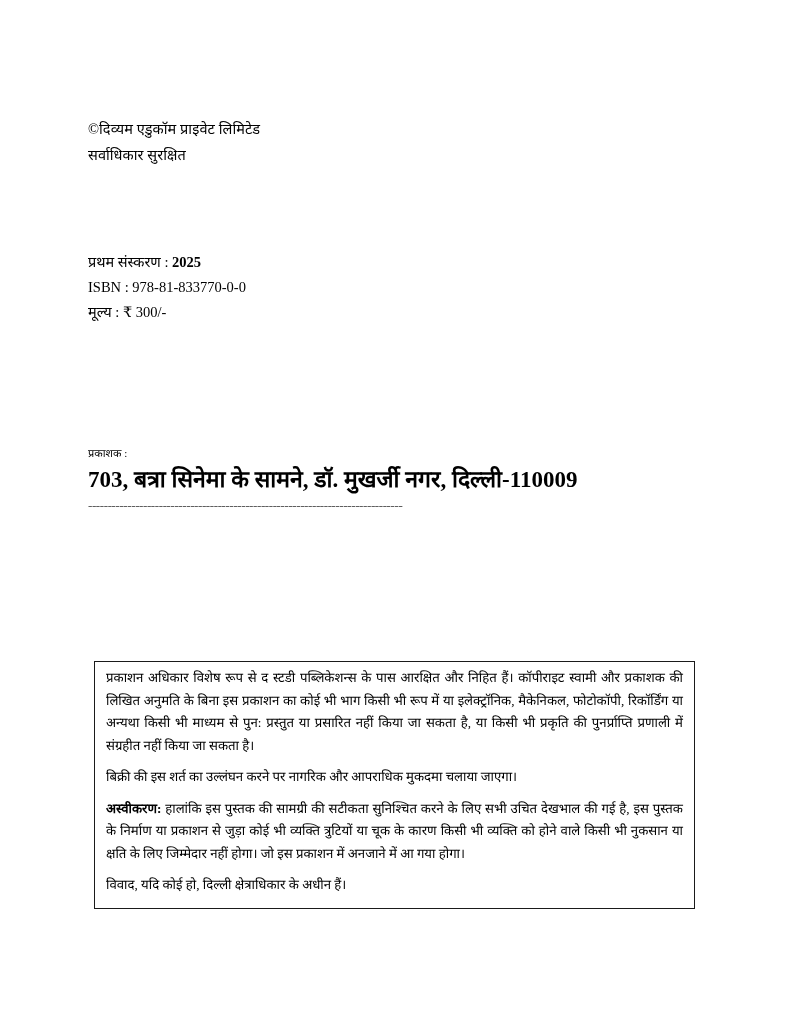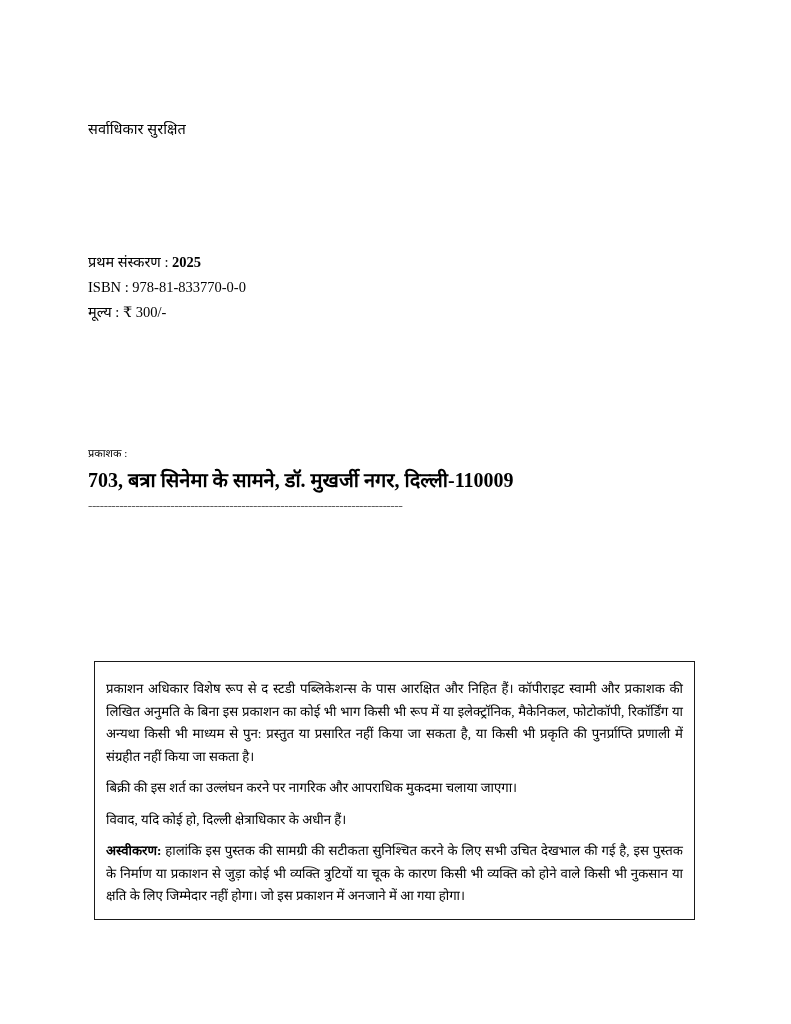--- a/index.html
+++ b/index.html
@@ -61,21 +61,21 @@
     font-size: 11px;
     line-height: 22px;
   }
   .publisher-name {
     font-size: 17px;
     font-weight: bold;
     line-height: 32px;
     margin-top: 6px;
   }
   .publisher-address {
-    font-size: 20px;
+    font-size: 23px;
     font-weight: bold;
     line-height: 32px;
     white-space: nowrap;
   }
   .address-separator {
     margin: 3px 0 4px 0;
     font-size: 13px;
     line-height: 14px;
     color: #555555;
     letter-spacing: -0.4px;
@@ -86,56 +86,57 @@
   }
 
   
   .legal-box {
     position: absolute;
     left: 94px;
     top: 661px;
     width: 601px;
     border: 1.3px solid #1a1a1a;
     box-sizing: border-box;
-    padding: 16px 11px 11px 11px;
+    padding: 5px 11px 11px 11px;
   }
   .legal-para {
     font-size: 13.2px;
     line-height: 22.5px;
     text-align: justify;
     margin: 0 0 9px 0;
   }
   .legal-para:last-child {
     margin-bottom: 0;
   }
   .legal-para .disclaimer-label {
     font-weight: bold;
   }
 </style>
 </head>
 <body>
 
 <div class="page">
 
   <div class="copyright-block">
+    <div class="copyright-line">©दिव्यम एडुकॉम प्राइवेट लिमिटेड</div>
     <div class="copyright-line">सर्वाधिकार सुरक्षित</div>
   </div>
 
   <div class="edition-block">
     <div class="edition-line"><span>प्रथम संस्करण : </span><span class="val-bold">2025</span></div>
     <div class="edition-line">ISBN : 978-81-833770-0-0</div>
     <div class="edition-line">मूल्य : ₹ 300/-</div>
   </div>
 
   <div class="publisher-block">
     <div class="publisher-label">प्रकाशक :</div>
     <div class="publisher-address">703, बत्रा सिनेमा के सामने, डॉ. मुखर्जी नगर, दिल्ली-110009</div>
     <div class="address-separator">--------------------------------------------------------------------------------</div>
   </div>
 
   <div class="legal-box">
     <p class="legal-para">प्रकाशन अधिकार विशेष रूप से द स्टडी पब्लिकेशन्स के पास आरक्षित और निहित हैं। कॉपीराइट स्वामी और प्रकाशक की लिखित अनुमति के बिना इस प्रकाशन का कोई भी भाग किसी भी रूप में या इलेक्ट्रॉनिक, मैकेनिकल, फोटोकॉपी, रिकॉर्डिंग या अन्यथा किसी भी माध्यम से पुन: प्रस्तुत या प्रसारित नहीं किया जा सकता है, या किसी भी प्रकृति की पुनर्प्राप्ति प्रणाली में संग्रहीत नहीं किया जा सकता है।</p>
     <p class="legal-para">बिक्री की इस शर्त का उल्लंघन करने पर नागरिक और आपराधिक मुकदमा चलाया जाएगा।</p>
+    <p class="legal-para"><span class="disclaimer-label">अस्वीकरण:</span><span> हालांकि इस पुस्तक की सामग्री की सटीकता सुनिश्चित करने के लिए सभी उचित देखभाल की गई है, इस पुस्तक के निर्माण या प्रकाशन से जुड़ा कोई भी व्यक्ति त्रुटियों या चूक के कारण किसी भी व्यक्ति को होने वाले किसी भी नुकसान या क्षति के लिए जिम्मेदार नहीं होगा। जो इस प्रकाशन में अनजाने में आ गया होगा।</span></p>
     <p class="legal-para">विवाद, यदि कोई हो, दिल्ली क्षेत्राधिकार के अधीन हैं।</p>
-    <p class="legal-para"><span class="disclaimer-label">अस्वीकरण:</span><span> हालांकि इस पुस्तक की सामग्री की सटीकता सुनिश्चित करने के लिए सभी उचित देखभाल की गई है, इस पुस्तक के निर्माण या प्रकाशन से जुड़ा कोई भी व्यक्ति त्रुटियों या चूक के कारण किसी भी व्यक्ति को होने वाले किसी भी नुकसान या क्षति के लिए जिम्मेदार नहीं होगा। जो इस प्रकाशन में अनजाने में आ गया होगा।</span></p>
   </div>
 
 </div>
 
 </body></html>

